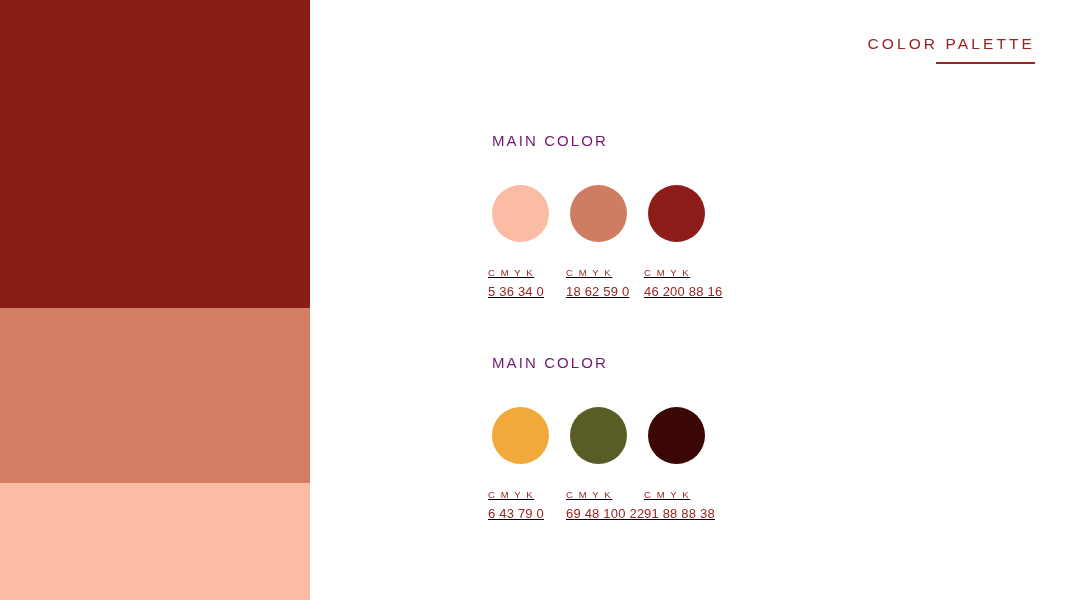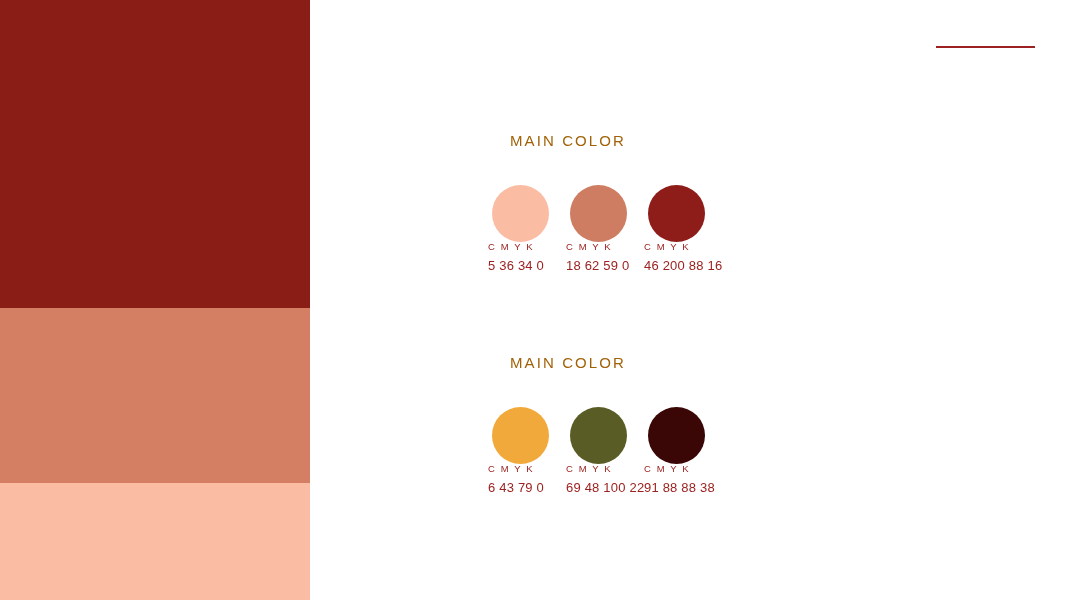--- a/index.html
+++ b/index.html
@@ -59,43 +59,45 @@
   .section {
     position: absolute;
     left: 492px;
   }
   #section-1 { top: 133px; }
   #section-2 { top: 355px; }
 
   .section-title {
     font-size: 15px;
     letter-spacing: 2.1px;
-    color: #a16207;
+    color: #701a75;
     line-height: 1;
-    margin: 0 0 37px 18px;
+    margin: 0 0 37px 0;
     white-space: nowrap;
   }
 
   .swatch-row {
     display: flex;
     align-items: flex-start;
   }
   .swatch {
     width: 78px;
     position: relative;
   }
   .swatch-circle {
     width: 57px;
     height: 57px;
     border-radius: 50%;
     margin-left: 0px;
   }
   .swatch-meta {
+    margin-top: 26px;
     margin-left: -4px;
     text-align: left;
+    text-decoration: underline;
   }
   .cmyk-label {
     font-size: 9.5px;
     letter-spacing: 1.6px;
     color: #9B2220;
     line-height: 1;
     white-space: nowrap;
   }
   .cmyk-values {
     margin-top: 7px;
@@ -109,20 +111,21 @@
 </head>
 <body style="background: rgb(255, 255, 255);">
 
 <div id="color-blocks">
   <div class="block" id="block-dark-red" style="background: rgb(139, 29, 23);"></div>
   <div class="block" id="block-terracotta" style="background: rgb(212, 126, 99);"></div>
   <div class="block" id="block-peach" style="background: rgb(251, 188, 164);"></div>
 </div>
 
 <div id="header">
+  <div id="page-title" style="color: rgb(155, 34, 32);">COLOR  PALETTE</div>
   <div id="title-underline" style="background: rgb(155, 34, 32);"></div>
 </div>
 
 <div class="section" id="section-1">
   <div class="section-title">MAIN COLOR</div>
   <div class="swatch-row">
     <div class="swatch">
       <div class="swatch-circle" id="s1c1" style="background: rgb(251, 188, 164);"></div>
       <div class="swatch-meta">
         <div class="cmyk-label">C M Y K</div>

